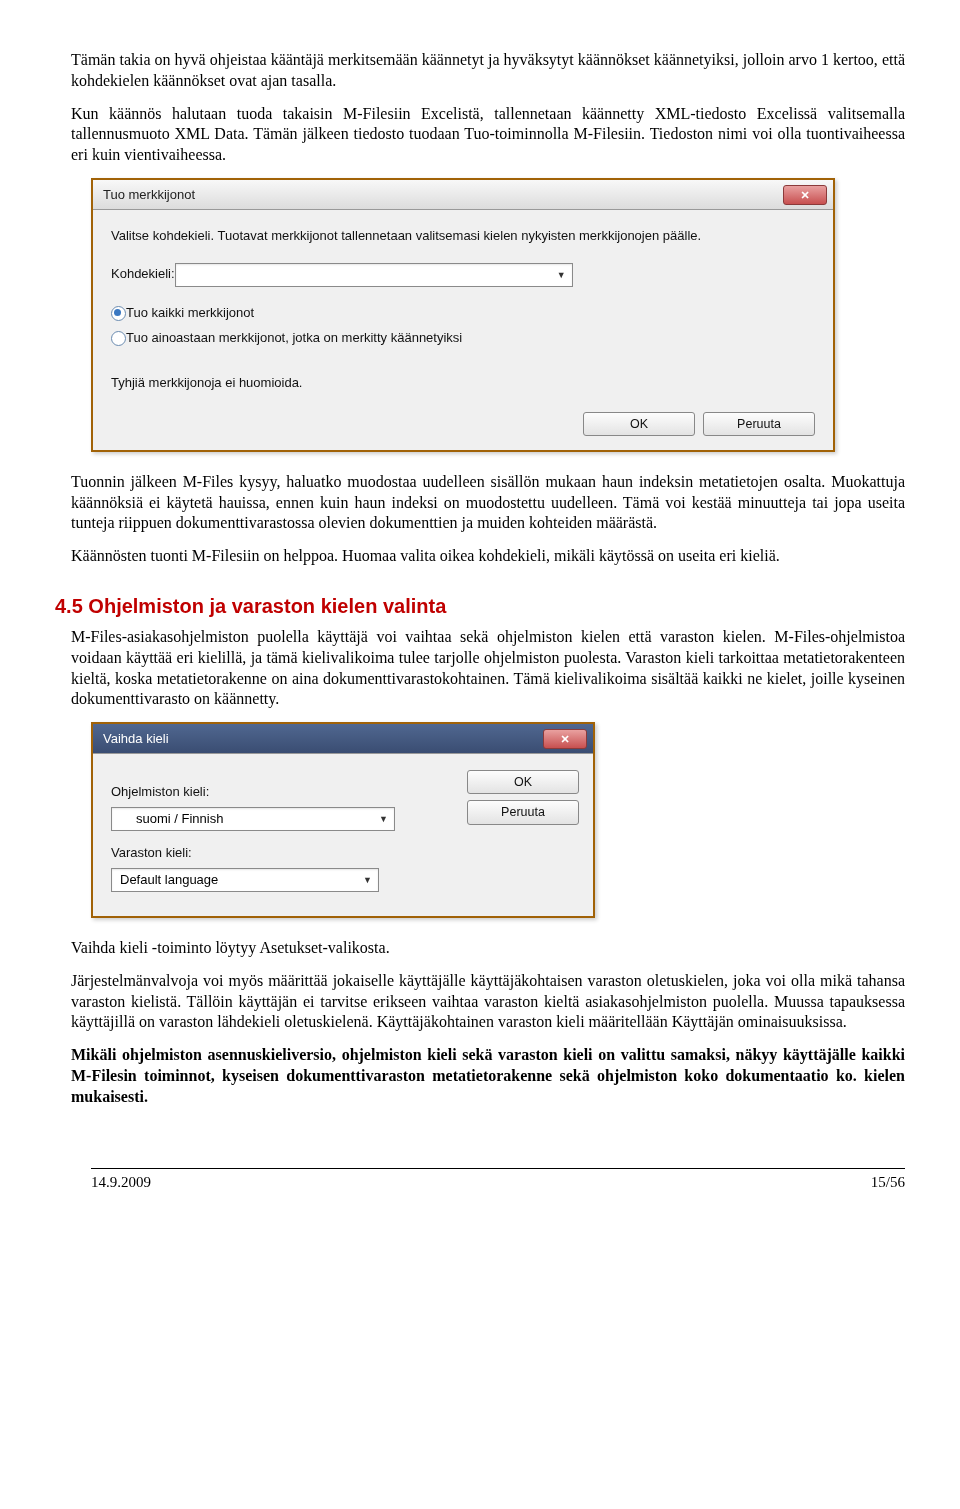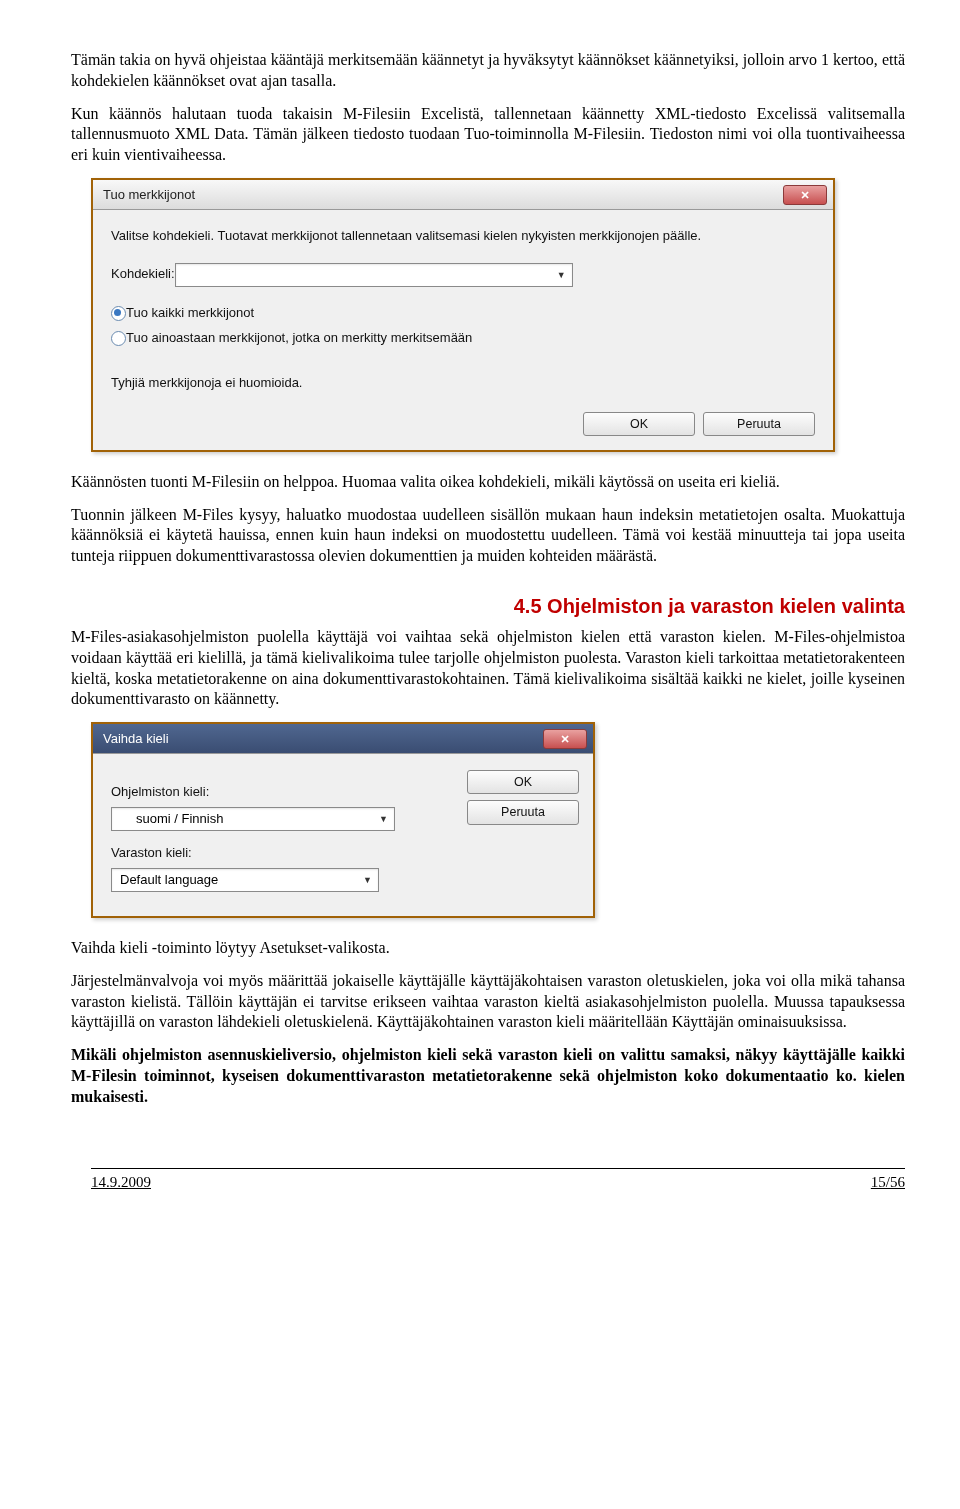--- a/index.html
+++ b/index.html
@@ -18,21 +18,20 @@
   }
   .section-body {
     margin-left: 16px;
   }
   h2 {
     font-family: Arial, sans-serif;
     font-size: 20px;
     font-weight: bold;
     color: #c00000;
     margin: 26px 0 8px 0;
-    text-align: right;
   }
   .win-dialog {
     border: 2px solid #a16207;
     background: #f0f0f0;
     margin: 10px 0 20px 36px;
     box-shadow: 2px 2px 4px rgba(0,0,0,0.2);
     font-family: "Segoe UI", Tahoma, sans-serif;
     font-size: 13px;
   }
   .win-titlebar {
@@ -146,21 +145,20 @@
   .note { margin-top: 28px; }
   .bold { font-weight: bold; }
   .footer {
     margin-top: 60px;
     border-top: 1px solid #000;
     padding-top: 4px;
     display: flex;
     justify-content: space-between;
     font-size: 15px;
     margin-left: 36px;
-    text-decoration: underline;
   }
 </style>
 </head>
 <body>
 
 <div class="section-body">
   <p>Tämän takia on hyvä ohjeistaa kääntäjä merkitsemään käännetyt ja hyväksytyt käännökset käännetyiksi, jolloin arvo 1 kertoo, että kohdekielen käännökset ovat ajan tasalla.</p>
   <p>Kun käännös halutaan tuoda takaisin M-Filesiin Excelistä, tallennetaan käännetty XML-tiedosto Excelissä valitsemalla tallennusmuoto XML Data. Tämän jälkeen tiedosto tuodaan Tuo-toiminnolla M-Filesiin. Tiedoston nimi voi olla tuontivaiheessa eri kuin vientivaiheessa.</p>
 </div>
 
@@ -176,33 +174,33 @@
       <span class="win-select wide">
         <span class="arrow">▼</span>
       </span>
     </div>
     <div class="radio-row" style="margin-top:18px;">
       <span class="radio checked"></span>
       <span>Tuo kaikki merkkijonot</span>
     </div>
     <div class="radio-row">
       <span class="radio"></span>
-      <span>Tuo ainoastaan merkkijonot, jotka on merkitty merkitsemään</span>
+      <span>Tuo ainoastaan merkkijonot, jotka on merkitty käännetyiksi</span>
     </div>
     <div class="note">Tyhjiä merkkijonoja ei huomioida.</div>
     <div class="btn-row">
       <span class="win-btn">OK</span>
       <span class="win-btn">Peruuta</span>
     </div>
   </div>
 </div>
 
 <div class="section-body">
+  <p>Tuonnin jälkeen M-Files kysyy, haluatko muodostaa uudelleen sisällön mukaan haun indeksin metatietojen osalta. Muokattuja käännöksiä ei käytetä hauissa, ennen kuin haun indeksi on muodostettu uudelleen. Tämä voi kestää minuutteja tai jopa useita tunteja riippuen dokumenttivarastossa olevien dokumenttien ja muiden kohteiden määrästä.</p>
   <p>Käännösten tuonti M-Filesiin on helppoa. Huomaa valita oikea kohdekieli, mikäli käytössä on useita eri kieliä.</p>
-  <p>Tuonnin jälkeen M-Files kysyy, haluatko muodostaa uudelleen sisällön mukaan haun indeksin metatietojen osalta. Muokattuja käännöksiä ei käytetä hauissa, ennen kuin haun indeksi on muodostettu uudelleen. Tämä voi kestää minuutteja tai jopa useita tunteja riippuen dokumenttivarastossa olevien dokumenttien ja muiden kohteiden määrästä.</p>
 </div>
 
 <h2>4.5 Ohjelmiston ja varaston kielen valinta</h2>
 
 <div class="section-body">
   <p>M-Files-asiakasohjelmiston puolella käyttäjä voi vaihtaa sekä ohjelmiston kielen että varaston kielen. M-Files-ohjelmistoa voidaan käyttää eri kielillä, ja tämä kielivalikoima tulee tarjolle ohjelmiston puolesta. Varaston kieli tarkoittaa metatietorakenteen kieltä, koska metatietorakenne on aina dokumenttivarastokohtainen. Tämä kielivalikoima sisältää kaikki ne kielet, joille kyseinen dokumenttivarasto on käännetty.</p>
 </div>
 
 <div class="win-dialog dlg2">
   <div class="win-titlebar" style="background:linear-gradient(to bottom,#506790,#3a4d72);color:#fff;">

